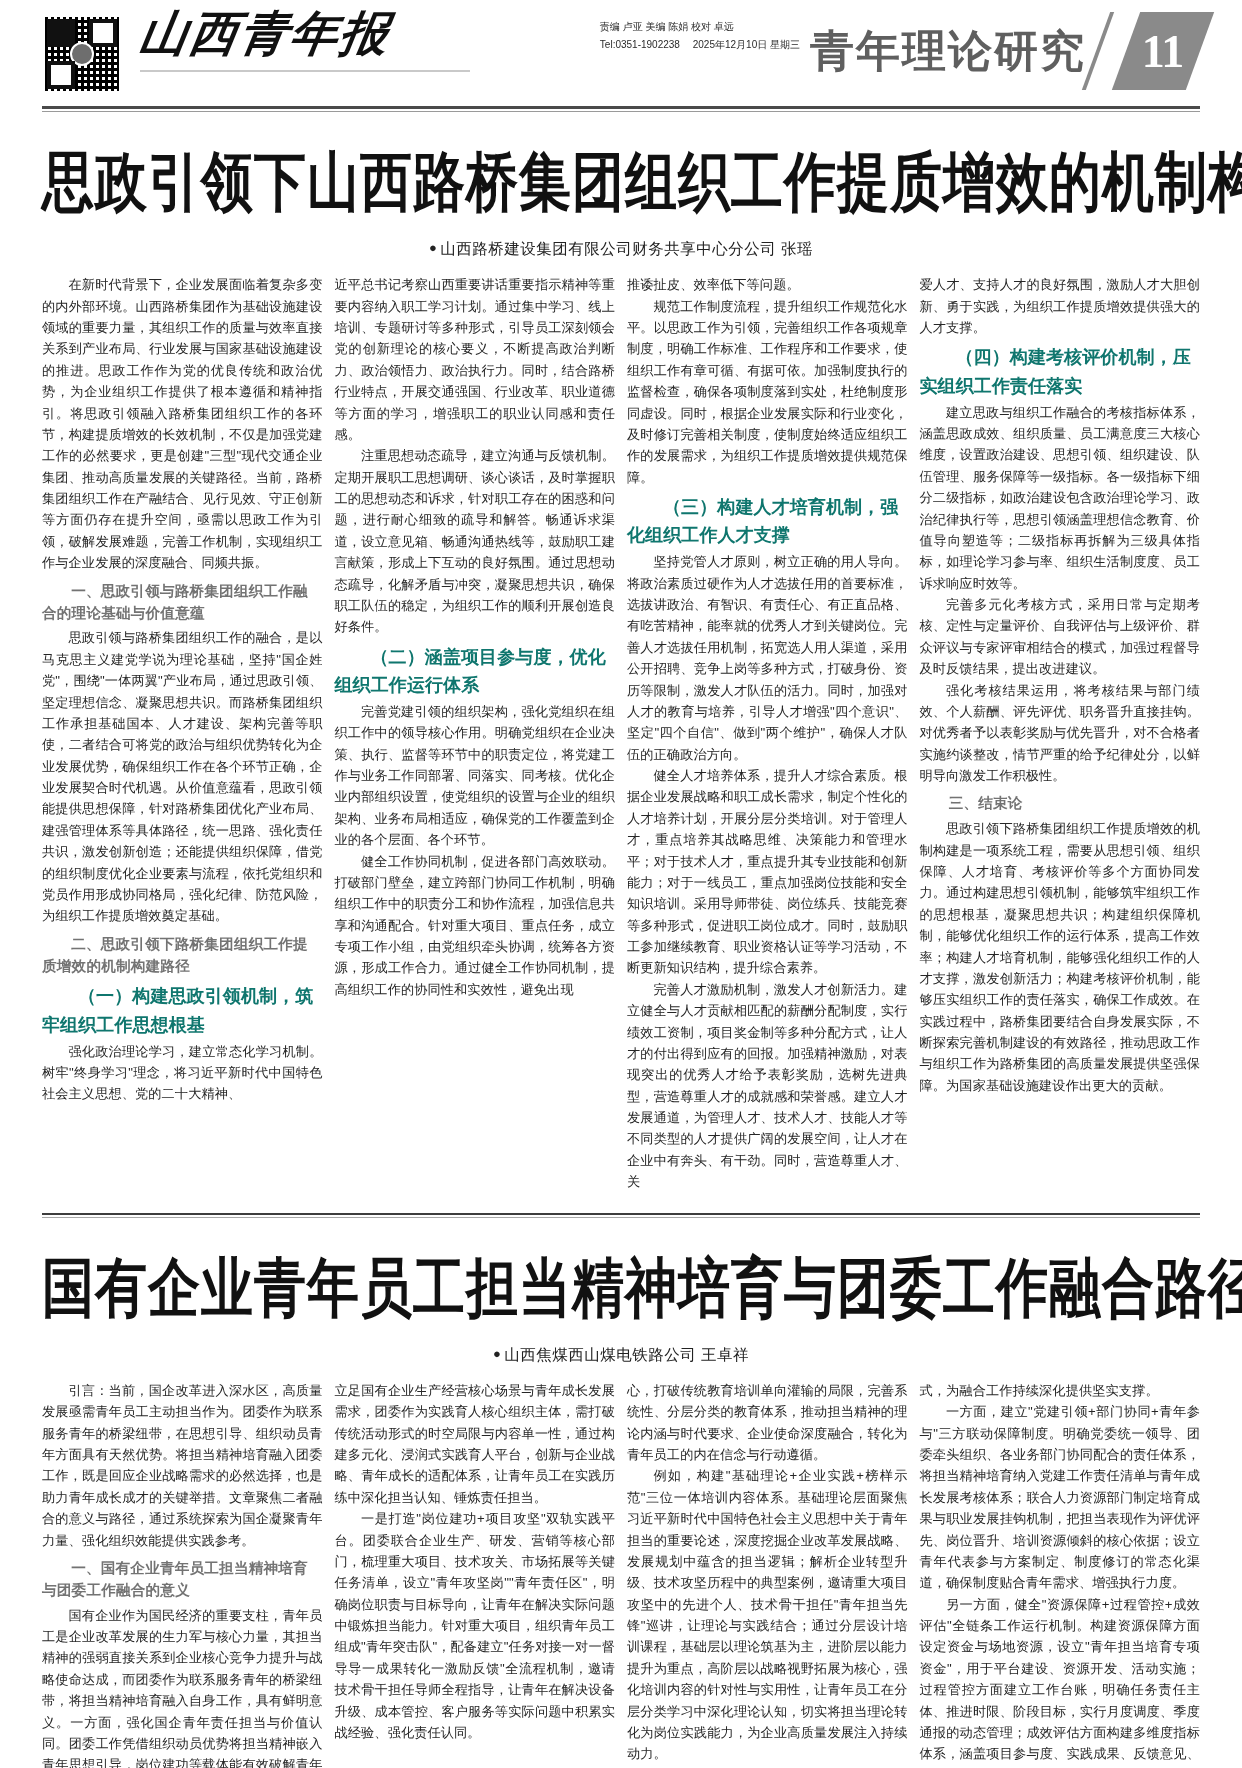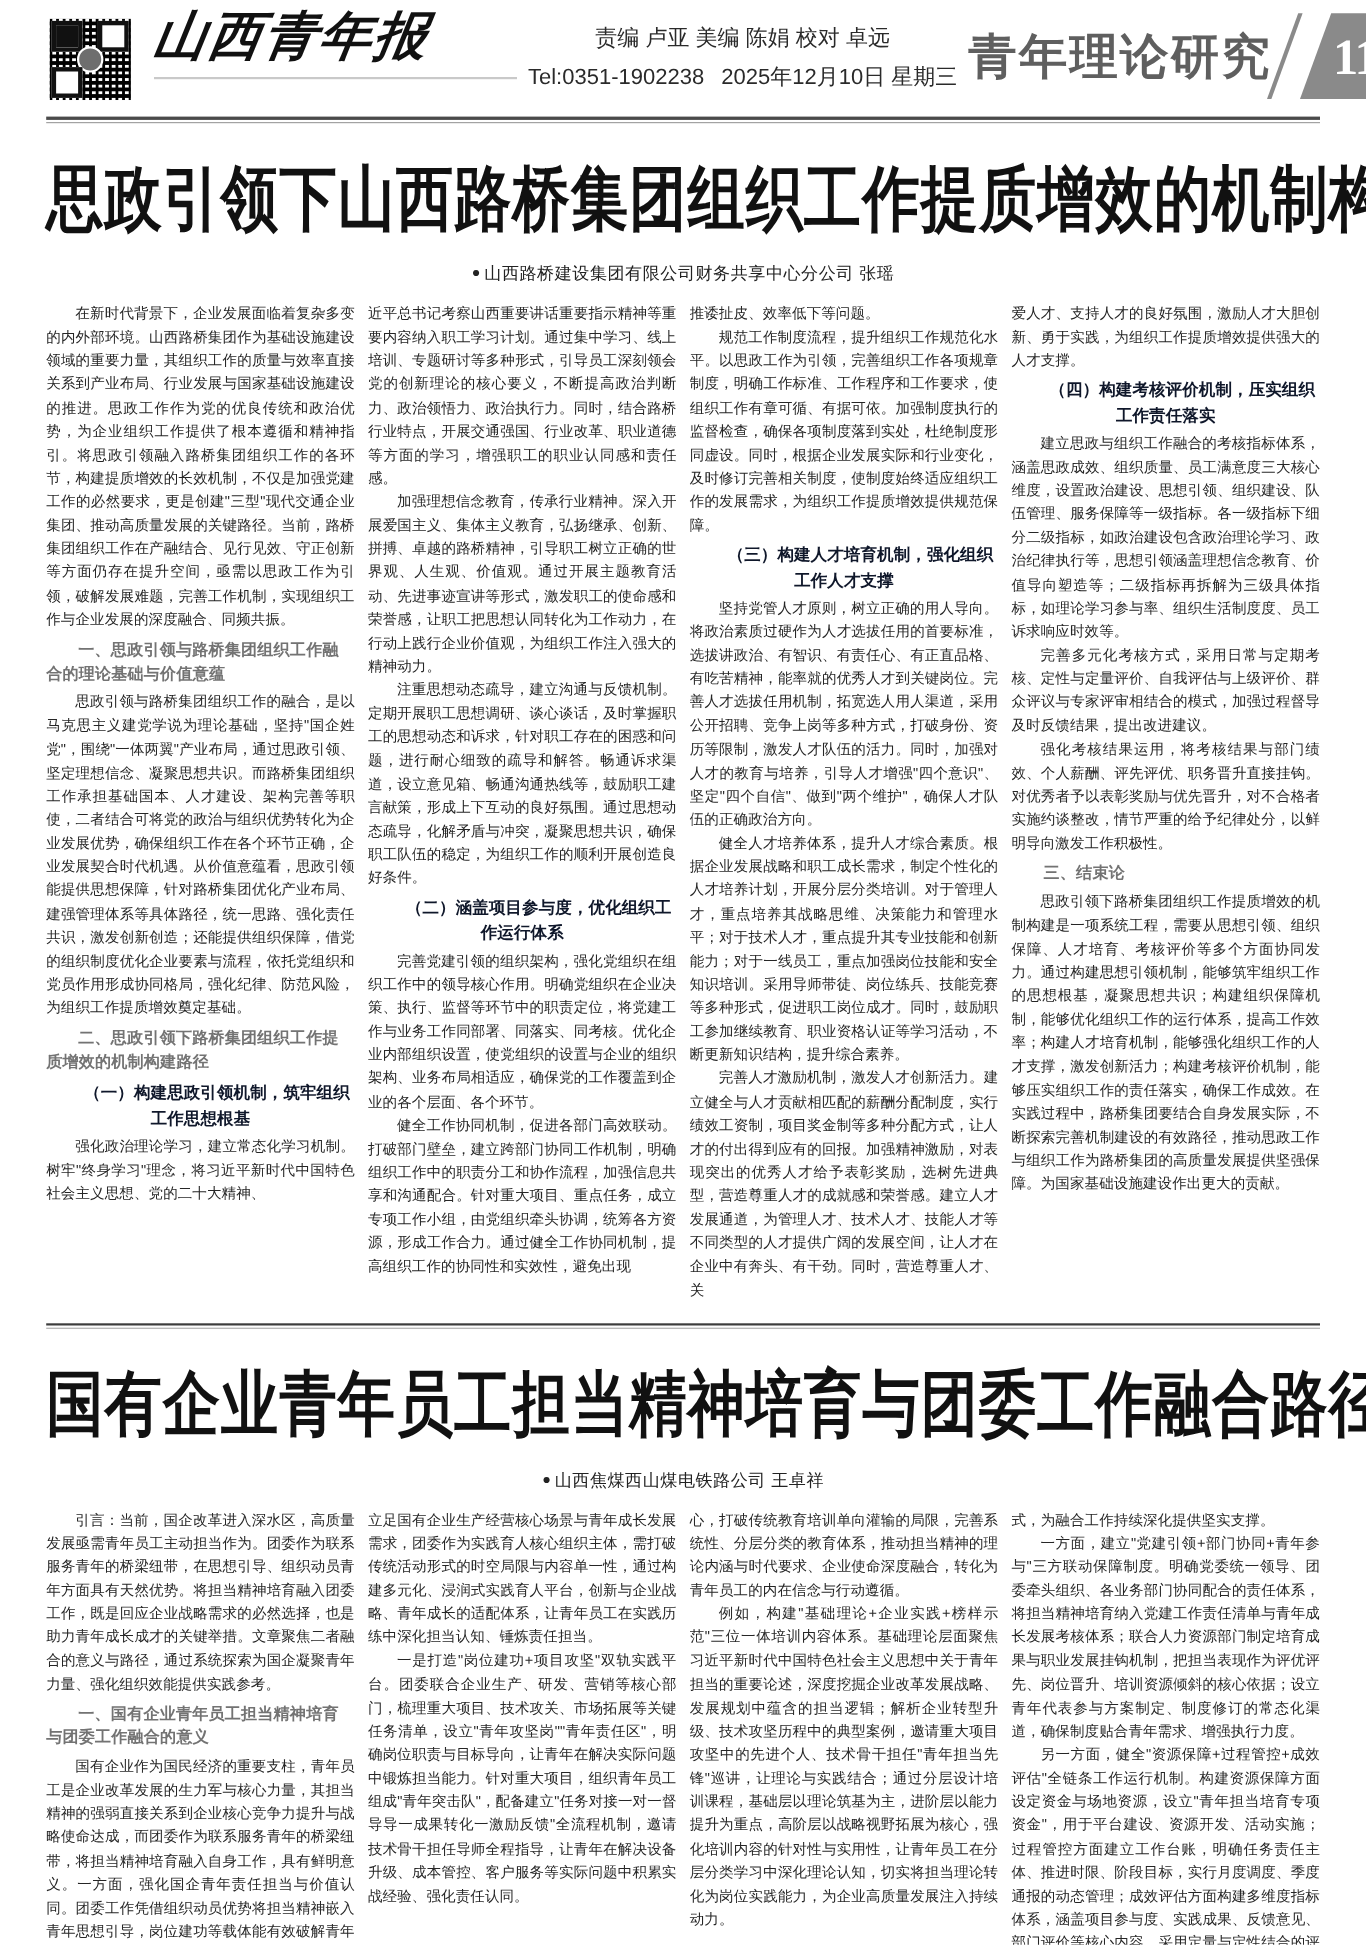--- a/index.html
+++ b/index.html
@@ -33,21 +33,21 @@
   .brand-name{
     font-family:"Liberation Serif","DejaVu Serif",serif;
     font-size:48px;font-weight:bold;font-style:italic;
     letter-spacing:2px;color:#111;line-height:1;
     transform:skewX(-9deg);
     white-space:nowrap;
   }
   .brand-rule{margin-top:12px;height:2px;background:#c9c9c9;width:330px;}
 
   .head-right{margin-left:auto;display:flex;align-items:flex-start;padding-top:12px;}
-  .head-meta{text-align:center;font-size:20px;color:#2a2a2a;line-height:1.75;padding-top:6px;padding-right:10px;white-space:nowrap;}
+  .head-meta{text-align:left;font-size:10px;color:#2a2a2a;line-height:1.75;padding-top:6px;padding-right:10px;white-space:nowrap;}
   .head-meta .row span{margin-left:10px;}
   .section-title{
     font-family:"Liberation Serif","DejaVu Serif",serif;
     font-size:44px;font-weight:bold;color:#5f5f5f;letter-spacing:2px;
     line-height:1;padding-top:18px;white-space:nowrap;
   }
   .pagenum-wrap{margin-left:10px;position:relative;width:104px;height:78px;}
   .slash{position:absolute;left:0;top:0;width:4px;height:78px;background:#8a8a8a;transform:skewX(-20deg);}
   .pagenum{position:absolute;right:0;top:0;width:74px;height:78px;background:#8a8a8a;
      transform:skewX(-20deg);display:flex;align-items:center;justify-content:center;}
@@ -91,27 +91,26 @@
     margin:7px 0 3px;
     font-size:14.6px;
     font-weight:bold;
     line-height:1.5;
     color:#737373;
     text-indent:2em;
     letter-spacing:.2px;
   }
   .col h4{
     margin:5px 0 2px;
-    font-size:15px;
+    font-size:18px;
     font-weight:bold;
     line-height:1.56;
-    color:#0f172a;
+    color:#0f766e;
     text-indent:2em;
     letter-spacing:.1px;
-    text-align:center;
   }
   .divider{height:2px;background:#3d3d3d;margin:20px 0 0;}
   .divider-thin{height:1px;background:#a8a8a8;margin-top:2px;}
 </style>
 </head>
 <body>
 
 <div class="page">
 
   <div class="masthead">
@@ -155,21 +154,20 @@
           <div class="col">
             <p>在新时代背景下，企业发展面临着复杂多变的内外部环境。山西路桥集团作为基础设施建设领域的重要力量，其组织工作的质量与效率直接关系到产业布局、行业发展与国家基础设施建设的推进。思政工作作为党的优良传统和政治优势，为企业组织工作提供了根本遵循和精神指引。将思政引领融入路桥集团组织工作的各环节，构建提质增效的长效机制，不仅是加强党建工作的必然要求，更是创建"三型"现代交通企业集团、推动高质量发展的关键路径。当前，路桥集团组织工作在产融结合、见行见效、守正创新等方面仍存在提升空间，亟需以思政工作为引领，破解发展难题，完善工作机制，实现组织工作与企业发展的深度融合、同频共振。</p>
             <h3>一、思政引领与路桥集团组织工作融合的理论基础与价值意蕴</h3>
             <p>思政引领与路桥集团组织工作的融合，是以马克思主义建党学说为理论基础，坚持"国企姓党"，围绕"一体两翼"产业布局，通过思政引领、坚定理想信念、凝聚思想共识。而路桥集团组织工作承担基础国本、人才建设、架构完善等职使，二者结合可将党的政治与组织优势转化为企业发展优势，确保组织工作在各个环节正确，企业发展契合时代机遇。从价值意蕴看，思政引领能提供思想保障，针对路桥集团优化产业布局、建强管理体系等具体路径，统一思路、强化责任共识，激发创新创造；还能提供组织保障，借党的组织制度优化企业要素与流程，依托党组织和党员作用形成协同格局，强化纪律、防范风险，为组织工作提质增效奠定基础。</p>
             <h3>二、思政引领下路桥集团组织工作提质增效的机制构建路径</h3>
             <h4>（一）构建思政引领机制，筑牢组织工作思想根基</h4>
             <p>强化政治理论学习，建立常态化学习机制。树牢"终身学习"理念，将习近平新时代中国特色社会主义思想、党的二十大精神、</p>
           </div>
           <div class="col">
             <p class="noind">近平总书记考察山西重要讲话重要指示精神等重要内容纳入职工学习计划。通过集中学习、线上培训、专题研讨等多种形式，引导员工深刻领会党的创新理论的核心要义，不断提高政治判断力、政治领悟力、政治执行力。同时，结合路桥行业特点，开展交通强国、行业改革、职业道德等方面的学习，增强职工的职业认同感和责任感。</p>
-            <p>加强理想信念教育，传承行业精神。深入开展爱国主义、集体主义教育，弘扬继承、创新、拼搏、卓越的路桥精神，引导职工树立正确的世界观、人生观、价值观。通过开展主题教育活动、先进事迹宣讲等形式，激发职工的使命感和荣誉感，让职工把思想认同转化为工作动力，在行动上践行企业价值观，为组织工作注入强大的精神动力。</p>
             <p>注重思想动态疏导，建立沟通与反馈机制。定期开展职工思想调研、谈心谈话，及时掌握职工的思想动态和诉求，针对职工存在的困惑和问题，进行耐心细致的疏导和解答。畅通诉求渠道，设立意见箱、畅通沟通热线等，鼓励职工建言献策，形成上下互动的良好氛围。通过思想动态疏导，化解矛盾与冲突，凝聚思想共识，确保职工队伍的稳定，为组织工作的顺利开展创造良好条件。</p>
             <h4>（二）涵盖项目参与度，优化组织工作运行体系</h4>
             <p>完善党建引领的组织架构，强化党组织在组织工作中的领导核心作用。明确党组织在企业决策、执行、监督等环节中的职责定位，将党建工作与业务工作同部署、同落实、同考核。优化企业内部组织设置，使党组织的设置与企业的组织架构、业务布局相适应，确保党的工作覆盖到企业的各个层面、各个环节。</p>
             <p>健全工作协同机制，促进各部门高效联动。打破部门壁垒，建立跨部门协同工作机制，明确组织工作中的职责分工和协作流程，加强信息共享和沟通配合。针对重大项目、重点任务，成立专项工作小组，由党组织牵头协调，统筹各方资源，形成工作合力。通过健全工作协同机制，提高组织工作的协同性和实效性，避免出现</p>
           </div>
           <div class="col">
             <p class="noind">推诿扯皮、效率低下等问题。</p>
             <p>规范工作制度流程，提升组织工作规范化水平。以思政工作为引领，完善组织工作各项规章制度，明确工作标准、工作程序和工作要求，使组织工作有章可循、有据可依。加强制度执行的监督检查，确保各项制度落到实处，杜绝制度形同虚设。同时，根据企业发展实际和行业变化，及时修订完善相关制度，使制度始终适应组织工作的发展需求，为组织工作提质增效提供规范保障。</p>
             <h4>（三）构建人才培育机制，强化组织工作人才支撑</h4>
             <p>坚持党管人才原则，树立正确的用人导向。将政治素质过硬作为人才选拔任用的首要标准，选拔讲政治、有智识、有责任心、有正直品格、有吃苦精神，能率就的优秀人才到关键岗位。完善人才选拔任用机制，拓宽选人用人渠道，采用公开招聘、竞争上岗等多种方式，打破身份、资历等限制，激发人才队伍的活力。同时，加强对人才的教育与培养，引导人才增强"四个意识"、坚定"四个自信"、做到"两个维护"，确保人才队伍的正确政治方向。</p>

